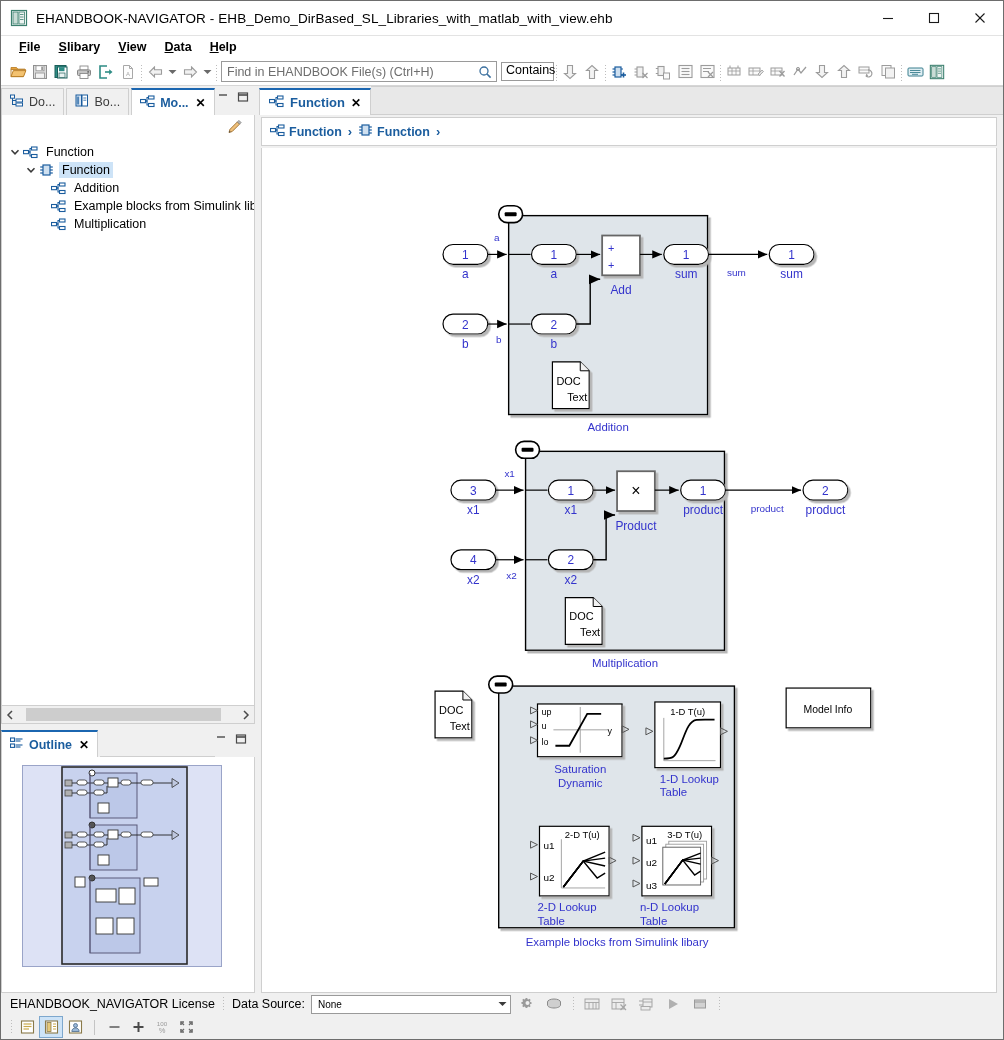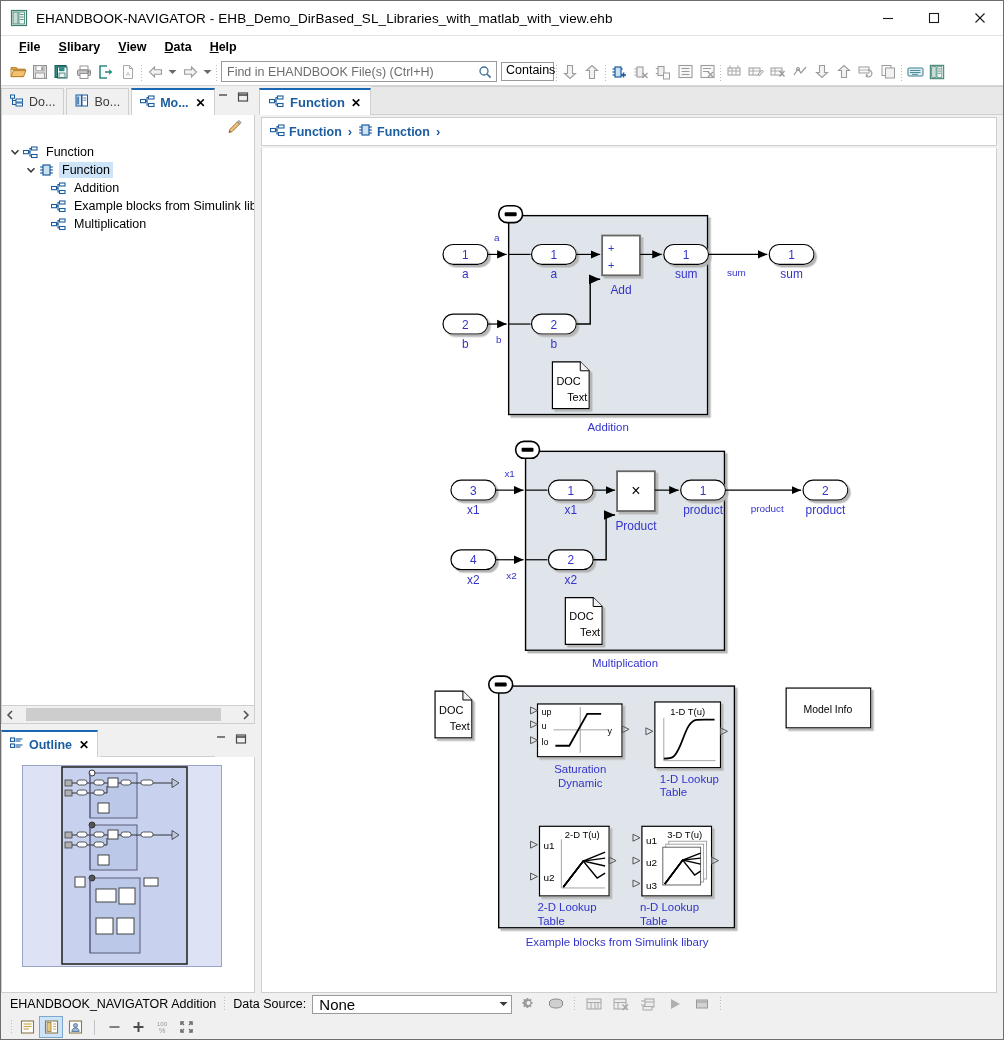--- a/index.html
+++ b/index.html
@@ -156,21 +156,21 @@
   .statusbar{
     height:22px;min-height:22px;display:flex;align-items:center;
     background:#f0f0f0;font-size:12.5px;padding-left:9px;gap:6px;
   }
   .st-sep{width:5px;height:16px;flex:none;background:
       repeating-linear-gradient(to bottom,#bdbdbd 0 1px,transparent 1px 3px);
       background-size:1px 100%;background-repeat:no-repeat;background-position:2px 1px;}
   .ds-combo{
     height:19px;width:200px;border:1px solid #9a9a9a;background:#fff;
     display:flex;align-items:center;justify-content:space-between;padding:0 3px 0 6px;
-    box-sizing:border-box;font-size:15px;
+    box-sizing:border-box;font-size:10px;
   }
   .st-btn{width:21px;height:20px;display:flex;align-items:center;justify-content:center;flex:none;}
   .bottombar{
     height:24px;min-height:24px;display:flex;align-items:center;
     background:#f0f0f0;padding-left:8px;gap:2px;
   }
   .bb-btn{width:22px;height:20px;display:flex;align-items:center;justify-content:center;flex:none;}
   .bb-btn.on{background:#cde3f7;outline:1px solid #7da7cd;}
   .bb-sep{width:1px;height:15px;background:#c4c4c4;margin:0 6px;flex:none;}
 
@@ -1007,21 +1007,21 @@
 
             <text x="357" y="802" font-size="11.5" fill="#3333cc" text-anchor="middle">Example blocks from Simulink libary</text>
           </g>
 
         </svg>
       </div>
     </div>
   </div>
 
   <div class="statusbar">
-    <span>EHANDBOOK_NAVIGATOR Addition</span>
+    <span>EHANDBOOK_NAVIGATOR License</span>
     <span class="st-sep"></span>
     <span>Data Source:</span>
     <div class="ds-combo">
       <span>None</span>
       <svg width="9" height="6" viewBox="0 0 9 6">
           <path d="M0.5 1L4.5 5L8.5 1z" fill="#3a3a3a"></path>
         </svg>
     </div>
     <div class="st-btn">
       <svg width="15" height="15" viewBox="0 0 15 15">

